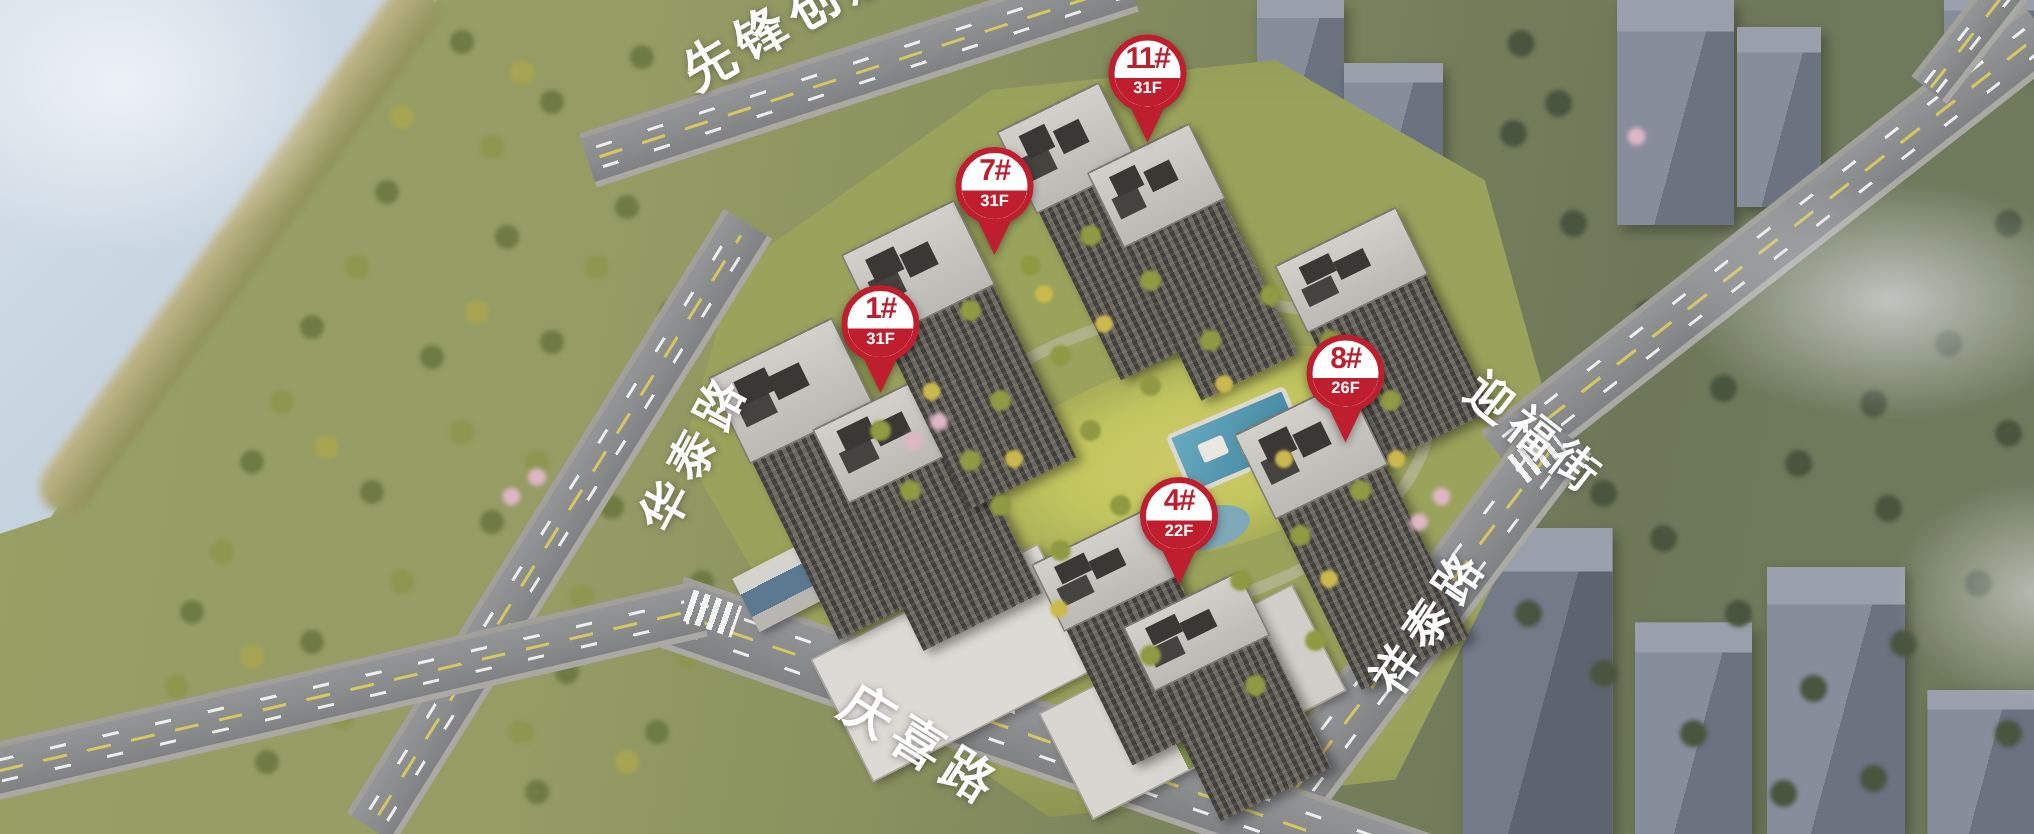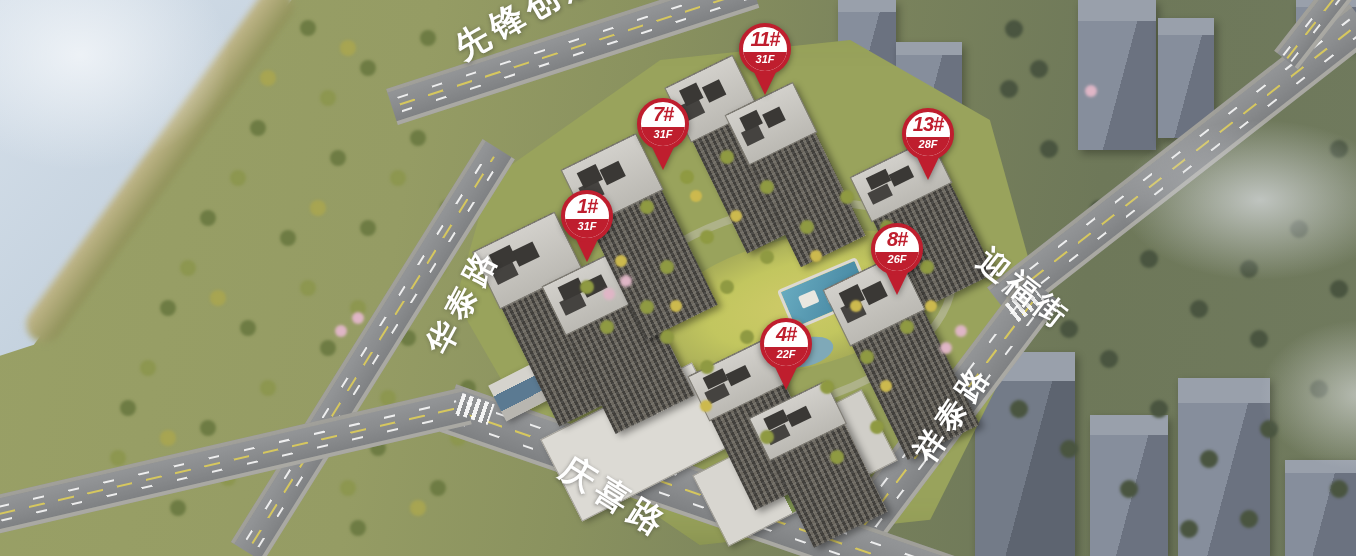--- a/index.html
+++ b/index.html
@@ -144,21 +144,21 @@
     text-shadow:0 1px 4px rgba(40,40,40,.45);pointer-events:none;
   }
   .lbl-xianfeng{left:458px;top:28px;font-size:34px;letter-spacing:6px;transform:rotate(-30deg);transform-origin:left center;}
   .lbl-huatai  {left:436px;top:330px;font-size:32px;letter-spacing:7px;transform:rotate(-62deg);transform-origin:left center;}
   .lbl-yingfu  {left:994px;top:240px;font-size:31px;letter-spacing:5px;transform:rotate(38deg);transform-origin:left top;}
   .lbl-xiangtai{left:922px;top:438px;font-size:31px;letter-spacing:6px;transform:rotate(-56deg);transform-origin:left center;}
   .lbl-qingxi  {left:576px;top:446px;font-size:34px;letter-spacing:6px;transform:rotate(32deg);transform-origin:left top;}
 
   
   .pin{position:absolute;width:52px;height:76px;z-index:30;cursor:pointer;
-       filter:drop-shadow(0 2px 3px rgba(0,0,0,.4));font-style:italic;}
+       filter:drop-shadow(0 2px 3px rgba(0,0,0,.4));}
   .pin-head{
     position:relative;width:52px;height:52px;border-radius:50%;
     background:#fff;border:4px solid var(--pin-red);overflow:hidden;
     display:flex;flex-direction:column;align-items:center;
   }
   .pin-num{color:var(--pin-red);font-weight:700;font-size:20px;line-height:25px;letter-spacing:-1px;}
   .pin-floor{width:100%;flex:1;background:var(--pin-red);color:#fff;font-size:11px;font-weight:700;text-align:center;line-height:15px;}
   .pin-tail{
     position:absolute;left:50%;top:45px;transform:translateX(-50%);
     width:0;height:0;border-left:13px solid transparent;border-right:13px solid transparent;
@@ -261,21 +261,14 @@
       <div class="pin-floor">26F</div>
     </div>
   </div>
   <div class="pin" style="left:739px;top:23px">
     <div class="pin-tail"></div>
     <div class="pin-head">
       <div class="pin-num">11#</div>
       <div class="pin-floor">31F</div>
     </div>
   </div>
-  <div class="pin" style="left:902px;top:108px">
-    <div class="pin-tail"></div>
-    <div class="pin-head">
-      <div class="pin-num">13#</div>
-      <div class="pin-floor">28F</div>
-    </div>
-  </div>
 
 </div>
 
 </body></html>

